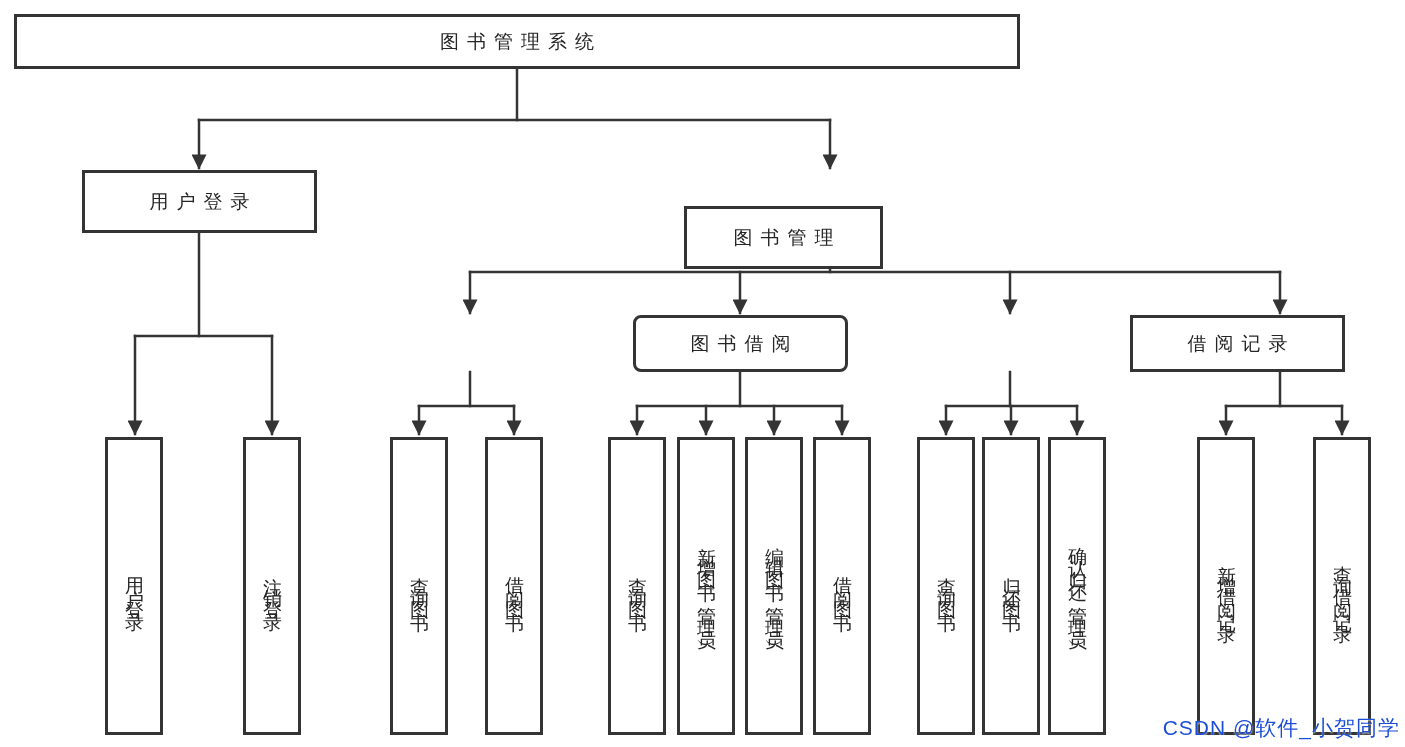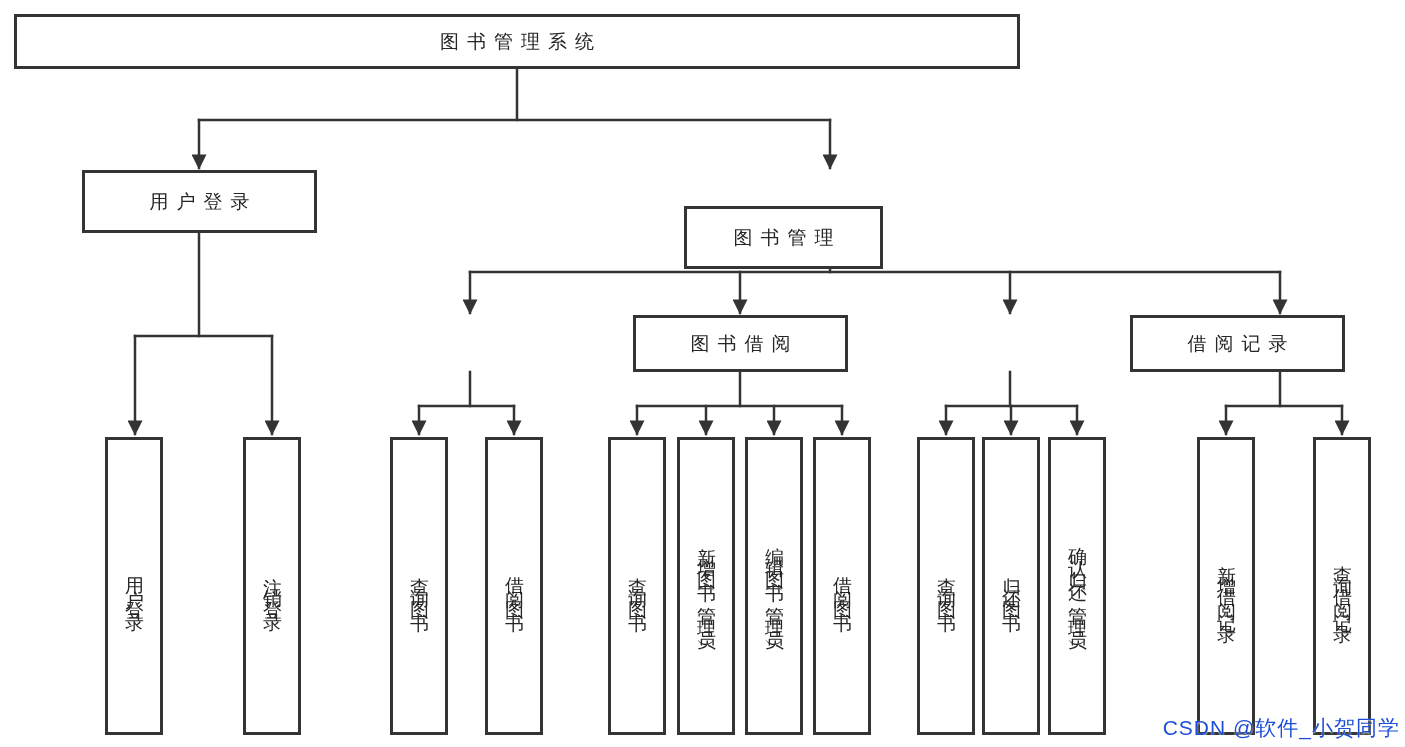--- a/index.html
+++ b/index.html
@@ -31,21 +31,21 @@
     letter-spacing: 8px;
     text-indent: 8px;
     white-space: nowrap;
     color: #262626;
   }
   .root-box   { left: 14px;  top: 14px;  width: 1006px; height: 55px; }
   .l1-a       { left: 82px;  top: 170px; width: 235px;  height: 63px; }
   .l1-b       { left: 684px; top: 170px; width: 199px;  height: 63px; margin-top: 36px; }
   .l2         { top: 315px;  width: 215px; height: 57px; }
   .l2-a { left: 363px; }
-  .l2-b { left: 633px; }
+  .l2-b { left: 633px; border-radius: 8px; }
   .l2-c { left: 903px; }
   .l2-d { left: 1130px; }
   .leaf {
     top: 437px;
     width: 58px;
     height: 298px;
   }
   .vlabel {
     writing-mode: vertical-rl;
     font-size: 19px;

